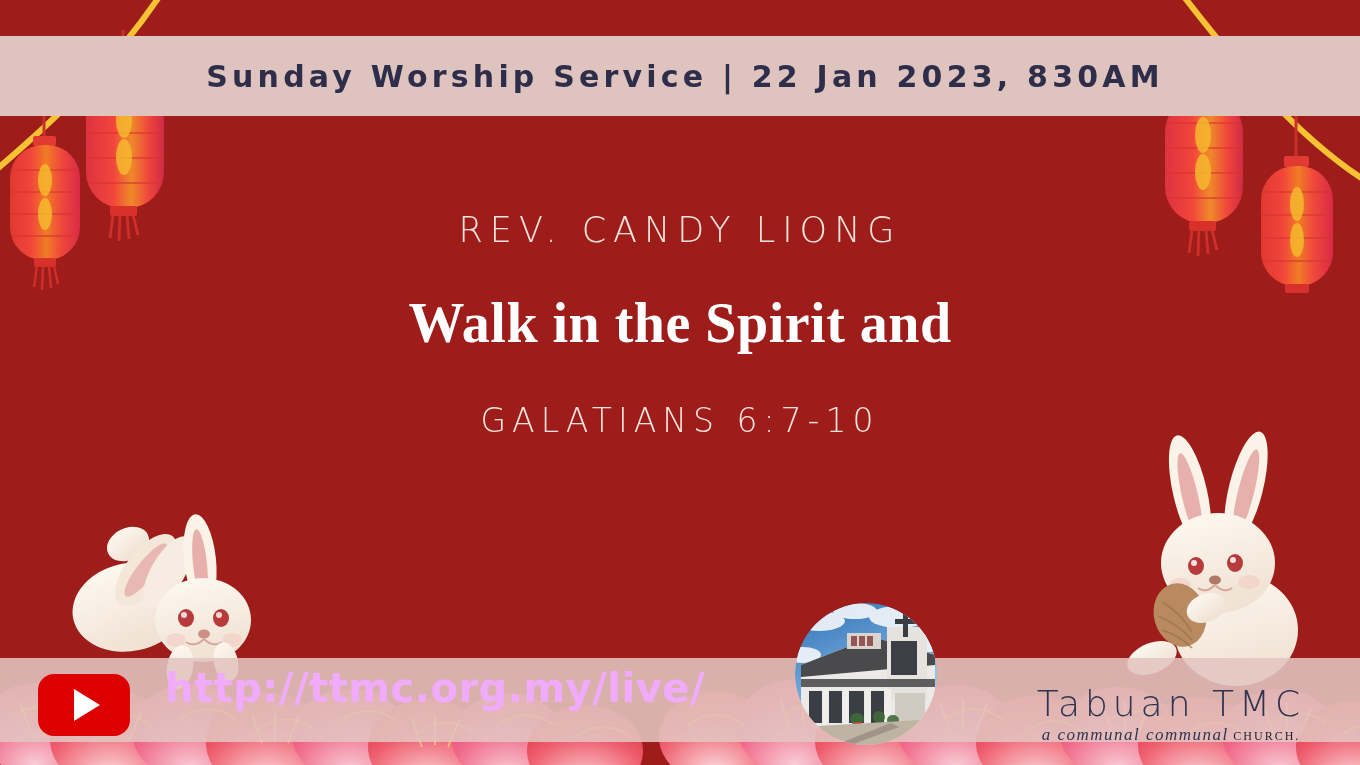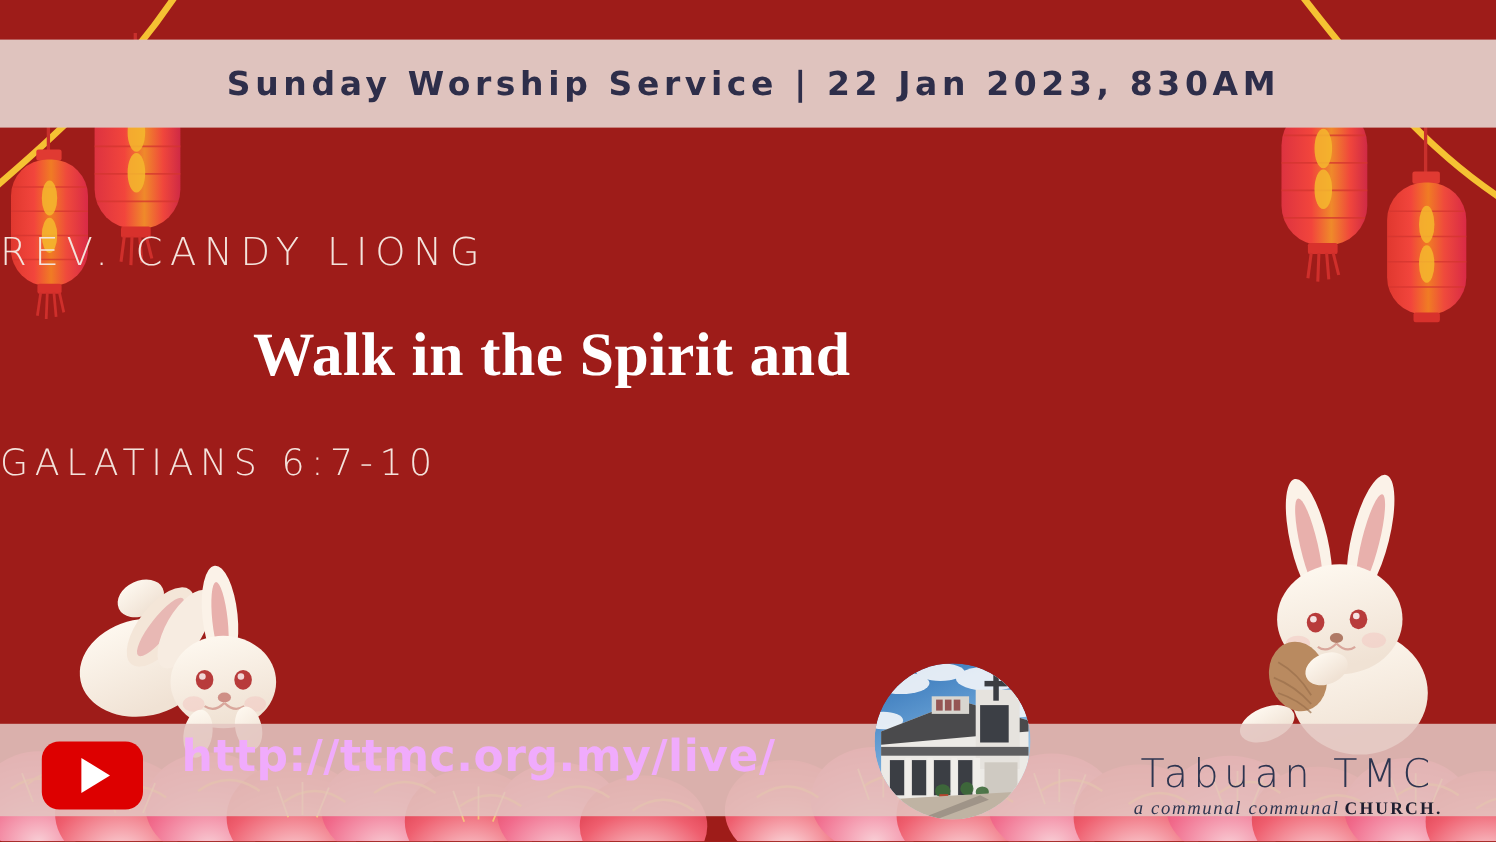--- a/index.html
+++ b/index.html
@@ -37,21 +37,21 @@
     display:flex; align-items:center; justify-content:center;
     font-size:30px; font-weight:600; letter-spacing:4.2px;
     color:#2e2e4a; white-space:nowrap;
     font-family:"DejaVu Sans", sans-serif;
     padding-left:10px;
   }
 
   
   #center {
     position:absolute; top:210px; left:0; width:1360px;
-    text-align:left;
+    text-align:center;
   }
   #speaker {
     font-size:35px; letter-spacing:7px; color:#f4e3dc;
     font-family:"DejaVu Sans", sans-serif; font-weight:300;
     margin-bottom:42px;
   }
   #sermon-title {
     font-family:"Liberation Serif", serif;
     font-weight:700; font-size:56px; line-height:1.12;
     color:#ffffff; letter-spacing:0.5px;
@@ -102,22 +102,22 @@
   }
   #logo-sub {
     margin-top:2px; white-space:nowrap;
     font-size:16px; color:#2e3550;
   }
   #logo-sub .ital {
     font-family:"Liberation Serif", serif; font-style:italic;
     letter-spacing:1.5px; font-size:17px;
   }
   #logo-sub .caps {
-    font-family:"Liberation Serif", serif; font-weight:700;
-    letter-spacing:2px; font-size:16px; color:#1d1d2e;
+    font-family:"Liberation Serif", serif; font-weight:400;
+    letter-spacing:2px; font-size:12px; color:#1d1d2e;
   }
 </style>
 </head>
 <body>
 
 <div id="slide">
 
   <svg class="layer lantern-string" viewBox="0 0 1360 300" width="1360" height="300">
     <defs>
       <linearGradient id="lg1" x1="0" y1="0" x2="1" y2="0">

